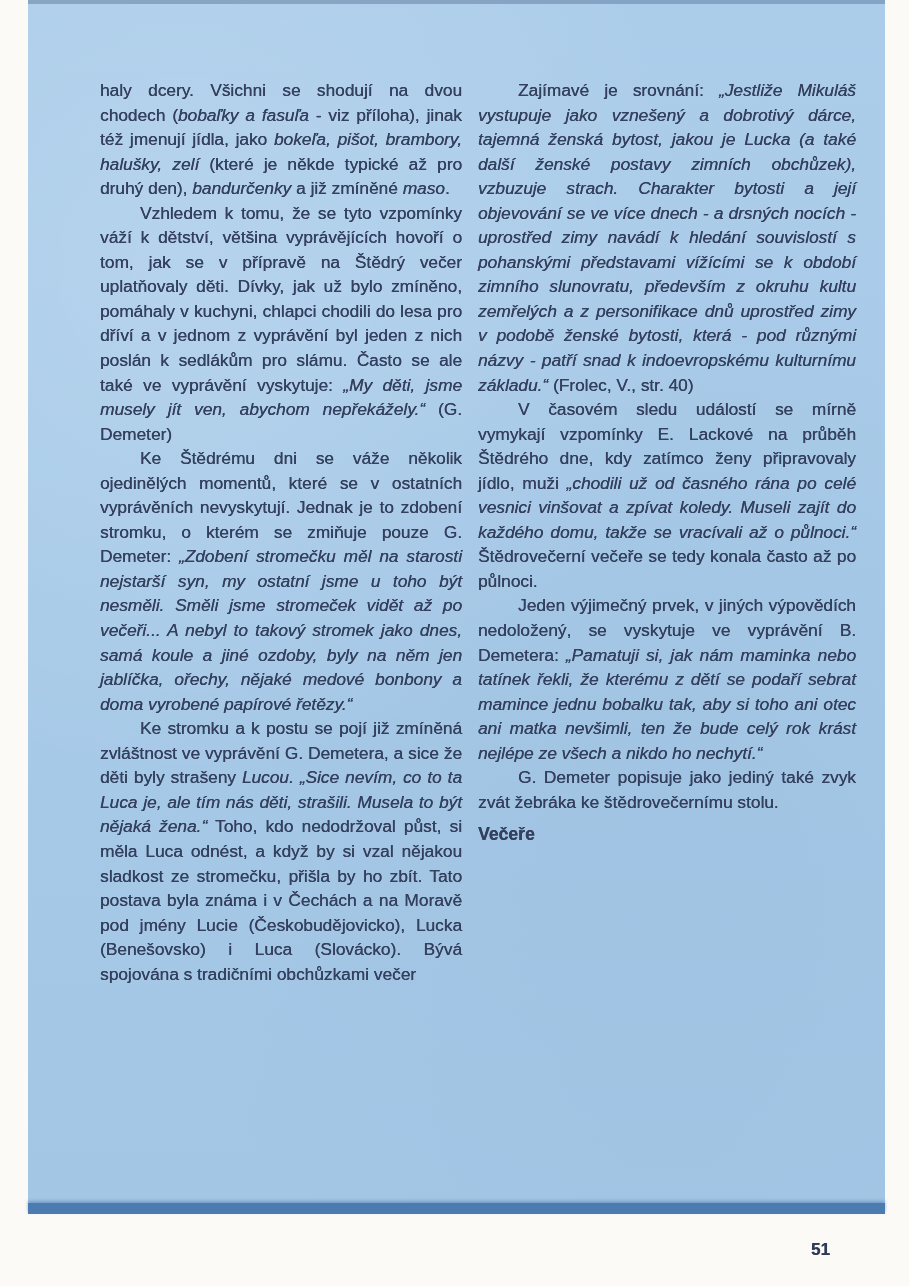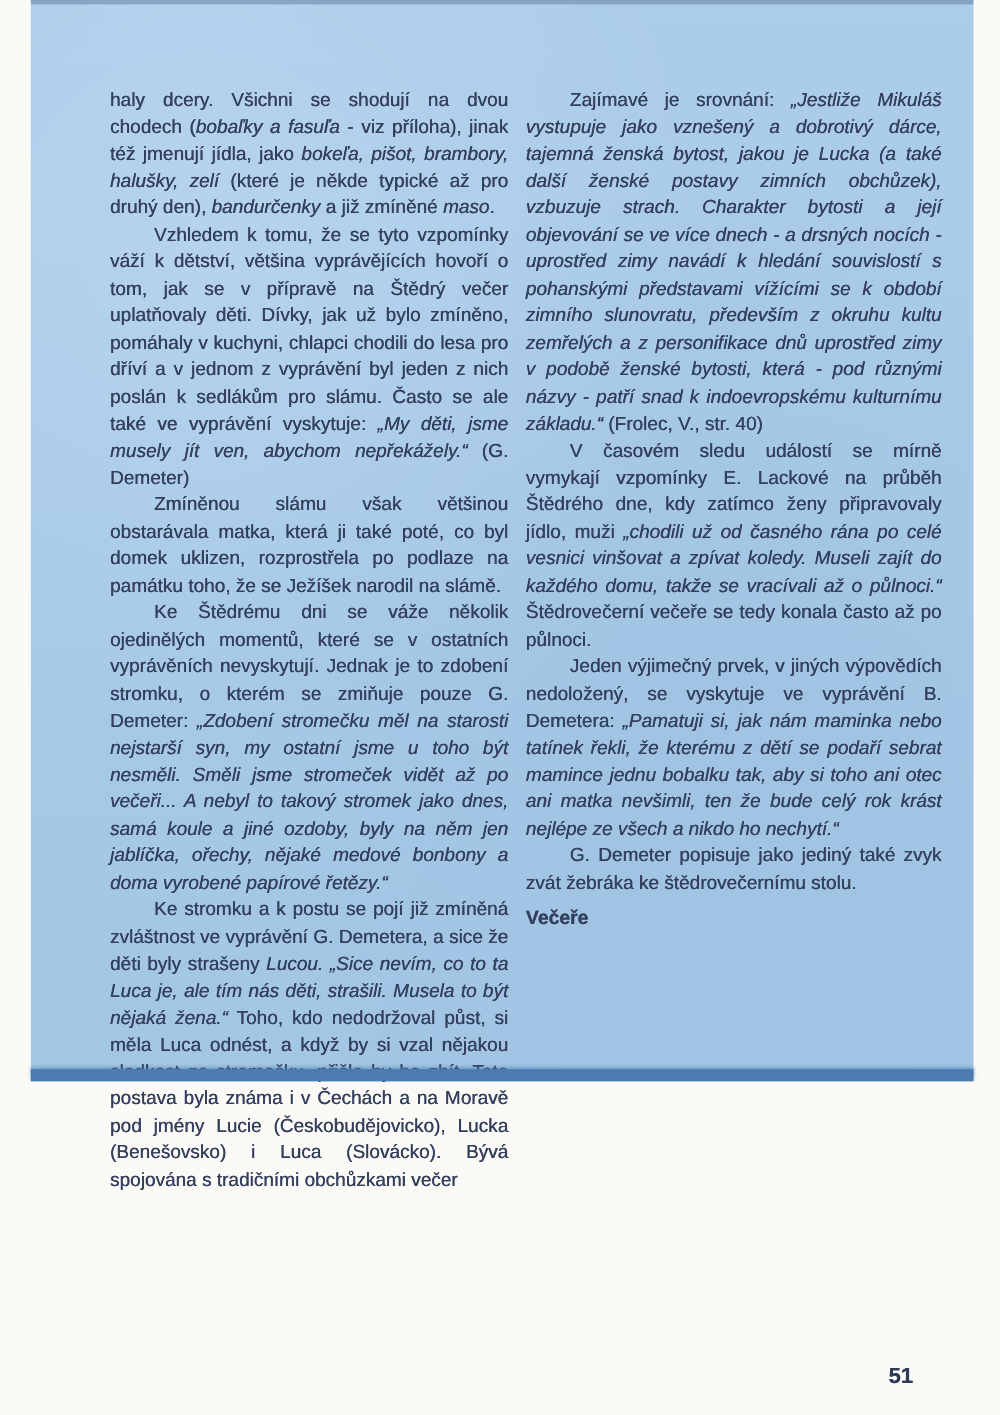--- a/index.html
+++ b/index.html
@@ -4,21 +4,21 @@
 <style>
   html,body{margin:0;padding:0;}
   body{
     width:909px;height:1286px;
     background:#fbfaf7;
     position:relative;overflow:hidden;
     font-family:"Liberation Sans","DejaVu Sans",sans-serif;
   }
   .page{
     position:absolute;left:28px;top:0;
-    width:857px;height:983px;
+    width:857px;height:1214px;
     background:
       radial-gradient(circle at 18% 22%, rgba(255,255,255,0.14), transparent 45%),
       radial-gradient(circle at 75% 65%, rgba(110,145,190,0.10), transparent 55%),
       linear-gradient(180deg,#accdea 0%, #a7cae8 55%, #a3c6e5 100%);
   }
   .page::before{ 
     content:"";position:absolute;top:0;left:0;right:0;height:4px;
     background:rgba(70,95,135,0.38);
   }
   .page::after{ 
@@ -38,33 +38,32 @@
   .col-left{width:362px;}
   .col-right{width:378px;}
   .para{margin:0;}
   .para.indent{text-indent:40px;}
   .it{font-style:italic;}
   .heading{
     font-size:17.6px;font-weight:700;margin:8px 0 1px 0;text-align:left;
   }
   .page-number{
     position:absolute;right:55px;top:1240px;
-    font-size:20px;font-weight:700;color:#2f3b57;
+    font-size:17px;font-weight:700;color:#2f3b57;
     text-shadow:0.25px 0 0 currentColor;
   }
 </style>
 </head>
 <body>
 
 <div class="page">
   <div class="content">
     <div class="col col-left">
         <p class="para"><span>haly dcery. Všichni se shodují na dvou chodech (</span><span class="it">bobaľky a fasuľa</span><span> - viz příloha), jinak též jmenují jídla, jako </span><span class="it">bokeľa, pišot, brambory, halušky, zelí</span><span> (které je někde typické až pro druhý den), </span><span class="it">bandurčenky</span><span> a již zmíněné </span><span class="it">maso</span><span>.</span></p>
         <p class="para indent"><span>Vzhledem k tomu, že se tyto vzpomínky váží k dětství, většina vyprávějících hovoří o tom, jak se v přípravě na Štědrý večer uplatňovaly děti. Dívky, jak už bylo zmíněno, pomáhaly v kuchyni, chlapci chodili do lesa pro dříví a v jednom z vyprávění byl jeden z nich poslán k sedlákům pro slámu. Často se ale také ve vyprávění vyskytuje: </span><span class="it">„My děti, jsme musely jít ven, abychom nepřekážely.“</span><span> (G. Demeter)</span></p>
-        <p class="para indent"><span>Zmíněnou slámu však většinou obstarávala matka, která ji také poté, co byl domek uklizen, rozprostřela po podlaze na památku toho, že se Ježíšek narodil na slámě.</span></p>
         <p class="para indent"><span>Ke Štědrému dni se váže několik ojedinělých momentů, které se v ostatních vyprávěních nevyskytují. Jednak je to zdobení stromku, o kterém se zmiňuje pouze G. Demeter: </span><span class="it">„Zdobení stromečku měl na starosti nejstarší syn, my ostatní jsme u toho být nesměli. Směli jsme stromeček vidět až po večeři... A nebyl to takový stromek jako dnes, samá koule a jiné ozdoby, byly na něm jen jablíčka, ořechy, nějaké medové bonbony a doma vyrobené papírové řetězy.“</span></p>
         <p class="para indent"><span>Ke stromku a k postu se pojí již zmíněná zvláštnost ve vyprávění G. Demetera, a sice že děti byly strašeny </span><span class="it">Lucou. „Sice nevím, co to ta Luca je, ale tím nás děti, strašili. Musela to být nějaká žena.“</span><span> Toho, kdo nedodržoval půst, si měla Luca odnést, a když by si vzal nějakou sladkost ze stromečku, přišla by ho zbít. Tato postava byla známa i v Čechách a na Moravě pod jmény Lucie (Českobudějovicko), Lucka (Benešovsko) i Luca (Slovácko). Bývá spojována s tradičními obchůzkami večer</span></p>
       </div>
     <div class="col col-right">
         <p class="para indent"><span>Zajímavé je srovnání: </span><span class="it">„Jestliže Mikuláš vystupuje jako vznešený a dobrotivý dárce, tajemná ženská bytost, jakou je Lucka (a také další ženské postavy zimních obchůzek), vzbuzuje strach. Charakter bytosti a její objevování se ve více dnech - a drsných nocích - uprostřed zimy navádí k hledání souvislostí s pohanskými představami vížícími se k období zimního slunovratu, především z okruhu kultu zemřelých a z personifikace dnů uprostřed zimy v podobě ženské bytosti, která - pod různými názvy - patří snad k indoevropskému kulturnímu základu.“</span><span> (Frolec, V., str. 40)</span></p>
         <p class="para indent"><span>V časovém sledu událostí se mírně vymykají vzpomínky E. Lackové na průběh Štědrého dne, kdy zatímco ženy připravovaly jídlo, muži </span><span class="it">„chodili už od časného rána po celé vesnici vinšovat a zpívat koledy. Museli zajít do každého domu, takže se vracívali až o půlnoci.“</span><span> Štědrovečerní večeře se tedy konala často až po půlnoci.</span></p>
         <p class="para indent"><span>Jeden výjimečný prvek, v jiných výpovědích nedoložený, se vyskytuje ve vyprávění B. Demetera: </span><span class="it">„Pamatuji si, jak nám maminka nebo tatínek řekli, že kterému z dětí se podaří sebrat mamince jednu bobalku tak, aby si toho ani otec ani matka nevšimli, ten že bude celý rok krást nejlépe ze všech a nikdo ho nechytí.“</span></p>
         <p class="para indent"><span>G. Demeter popisuje jako jediný také zvyk zvát žebráka ke štědrovečernímu stolu.</span></p>
         <h2 class="heading"><span>Večeře</span></h2>
       </div>

